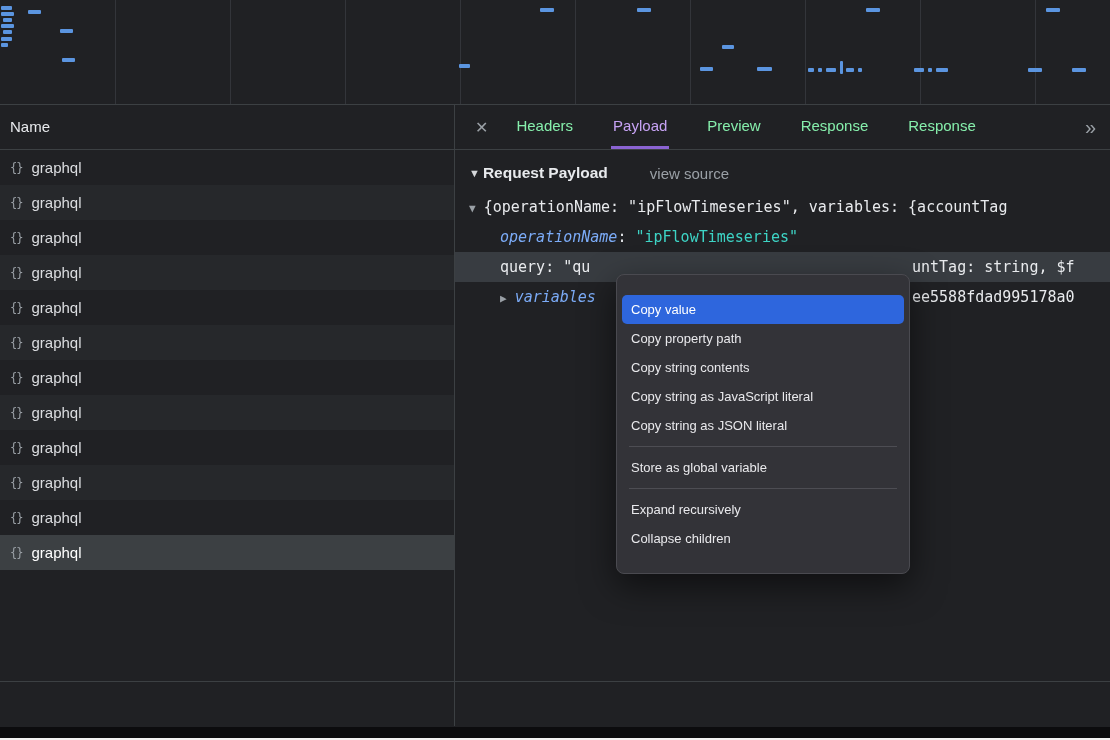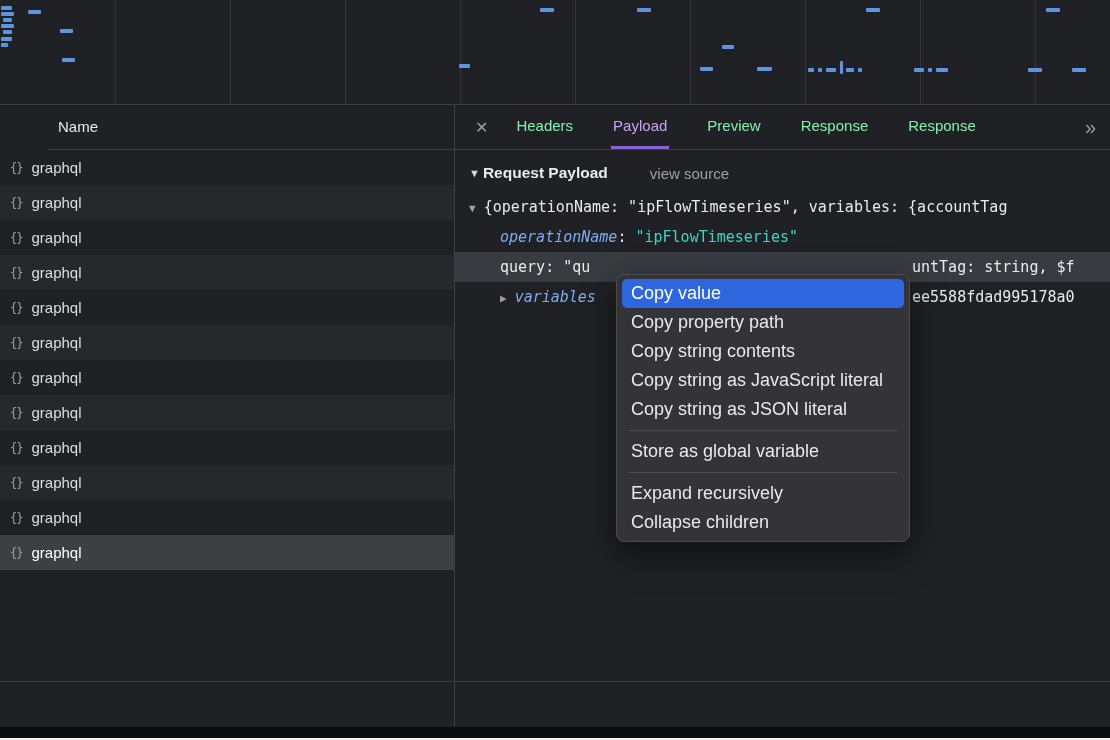--- a/index.html
+++ b/index.html
@@ -7,21 +7,21 @@
     position:relative;width:1110px;height:740px;overflow:hidden;
     background:#202124;color:#e8eaed;
     font-family:"Liberation Sans",sans-serif;
   }
   
   .timeline{position:absolute;top:0;left:0;width:1110px;height:104px;background:#202124;border-bottom:1px solid #3c4043;}
   .gridline{position:absolute;top:0;bottom:0;width:1px;background:#33353a;}
   .tl-bar{position:absolute;background:var(--accent-blue,#5b95e0);border-radius:1px;}
   
   .left-panel{position:absolute;top:105px;left:0;width:454px;height:621px;background:#202124;border-right:1px solid #3c4043;}
-  .list-header{height:44px;line-height:44px;padding-left:10px;font-size:15px;color:#e8eaed;border-bottom:1px solid #3c4043;margin-left:48px;}
+  .list-header{height:44px;line-height:44px;padding-left:10px;font-size:15px;color:#e8eaed;border-bottom:1px solid #3c4043;}
   .req-row{height:35px;display:flex;align-items:center;gap:9px;padding-left:10px;font-size:15px;color:#dbdde0;cursor:default;}
   .req-row.alt{background:#26282b;}
   .req-row.selected{background:#3c4043;color:#ffffff;}
   .req-icon{font-family:"DejaVu Sans Mono",monospace;font-size:12px;color:#9aa0a6;letter-spacing:-1px;}
   
   .right-panel{position:absolute;top:105px;left:455px;width:655px;height:621px;background:#202124;}
   .tabbar{height:44px;display:flex;align-items:center;border-bottom:1px solid #3c4043;padding:0 14px 0 20px;}
   .close{font-size:16px;color:#9aa0a6;margin-right:26px;}
   #tabs{display:flex;height:100%;align-items:stretch;}
   .tab{font-size:15px;color:#86efac;margin-right:36px;display:flex;align-items:center;border-bottom:3px solid transparent;padding:0 2px;}
@@ -37,22 +37,22 @@
   .tree-row.indent-1{padding-left:45px;}
   .tree-row.selected{background:#383c41;}
   .tri{color:#9aa0a6;font-size:11px;margin-right:8px;}
   .c-plain{color:#e8eaed;}
   .c-key{color:var(--key,#7cacf8);font-style:italic;}
   .c-string{color:var(--string,#3dd4c5);}
   .tail{position:absolute;left:457px;top:0;}
   
   .context-menu{
     position:absolute;left:616px;top:274px;width:294px;box-sizing:border-box;
-    background:#333338;border:1px solid #4a4a50;border-radius:8px;padding:4px 0;
-    box-shadow:0 12px 34px rgba(0,0,0,.55);z-index:10;font-size:18px;
+    background:#333338;border:1px solid #4a4a50;border-radius:8px;padding:20px 0;
+    box-shadow:0 12px 34px rgba(0,0,0,.55);z-index:10;font-size:13px;
   }
   .menu-item{height:29px;line-height:29px;padding:0 14px;color:#e9e9ec;white-space:nowrap;}
   .menu-item.selected{background:var(--menu-highlight,#2e66dd);color:#ffffff;margin:0 5px;padding:0 9px;border-radius:5px;}
   .menu-sep{height:1px;background:#4d4d53;margin:6px 12px;}
   
   .h-divider{position:absolute;top:681px;left:0;width:100%;height:1px;background:#3c4043;}
   .bottom-bar{position:absolute;top:727px;left:0;width:100%;height:11px;background:#0c0c0e;}
   .bottom-light{position:absolute;top:738px;left:0;width:100%;height:2px;background:#f2f2f2;}
 </style>
 </head>

